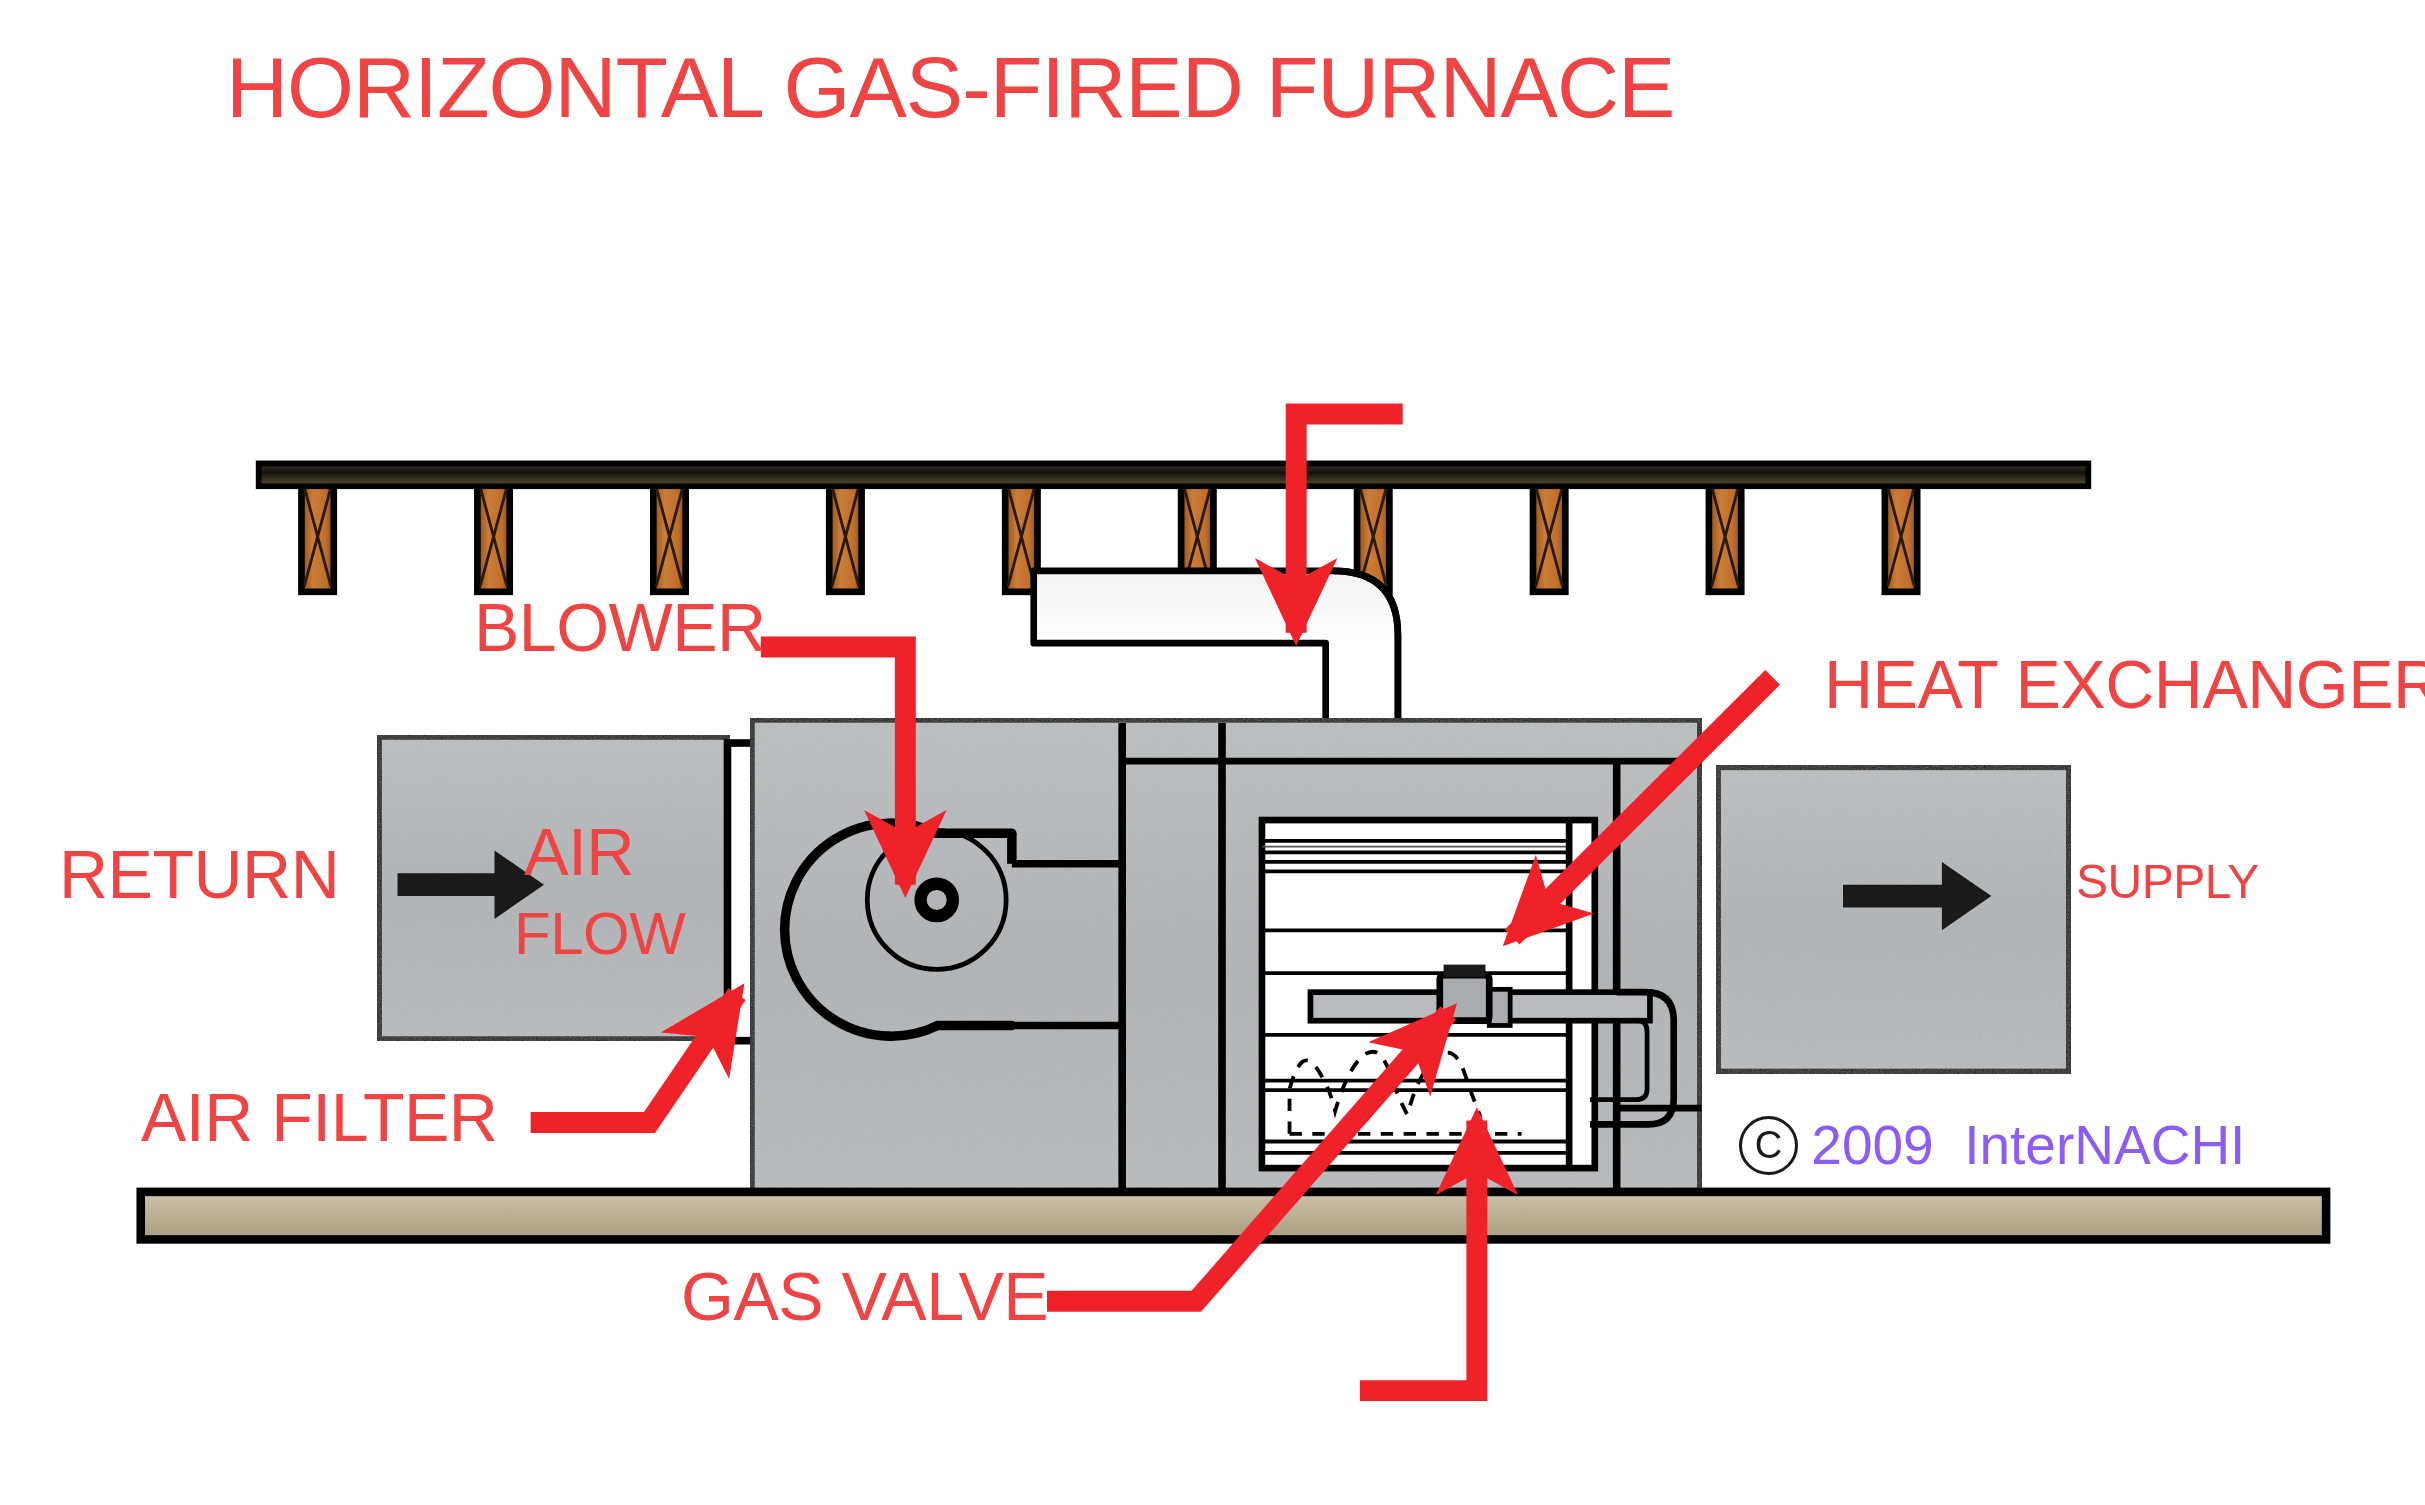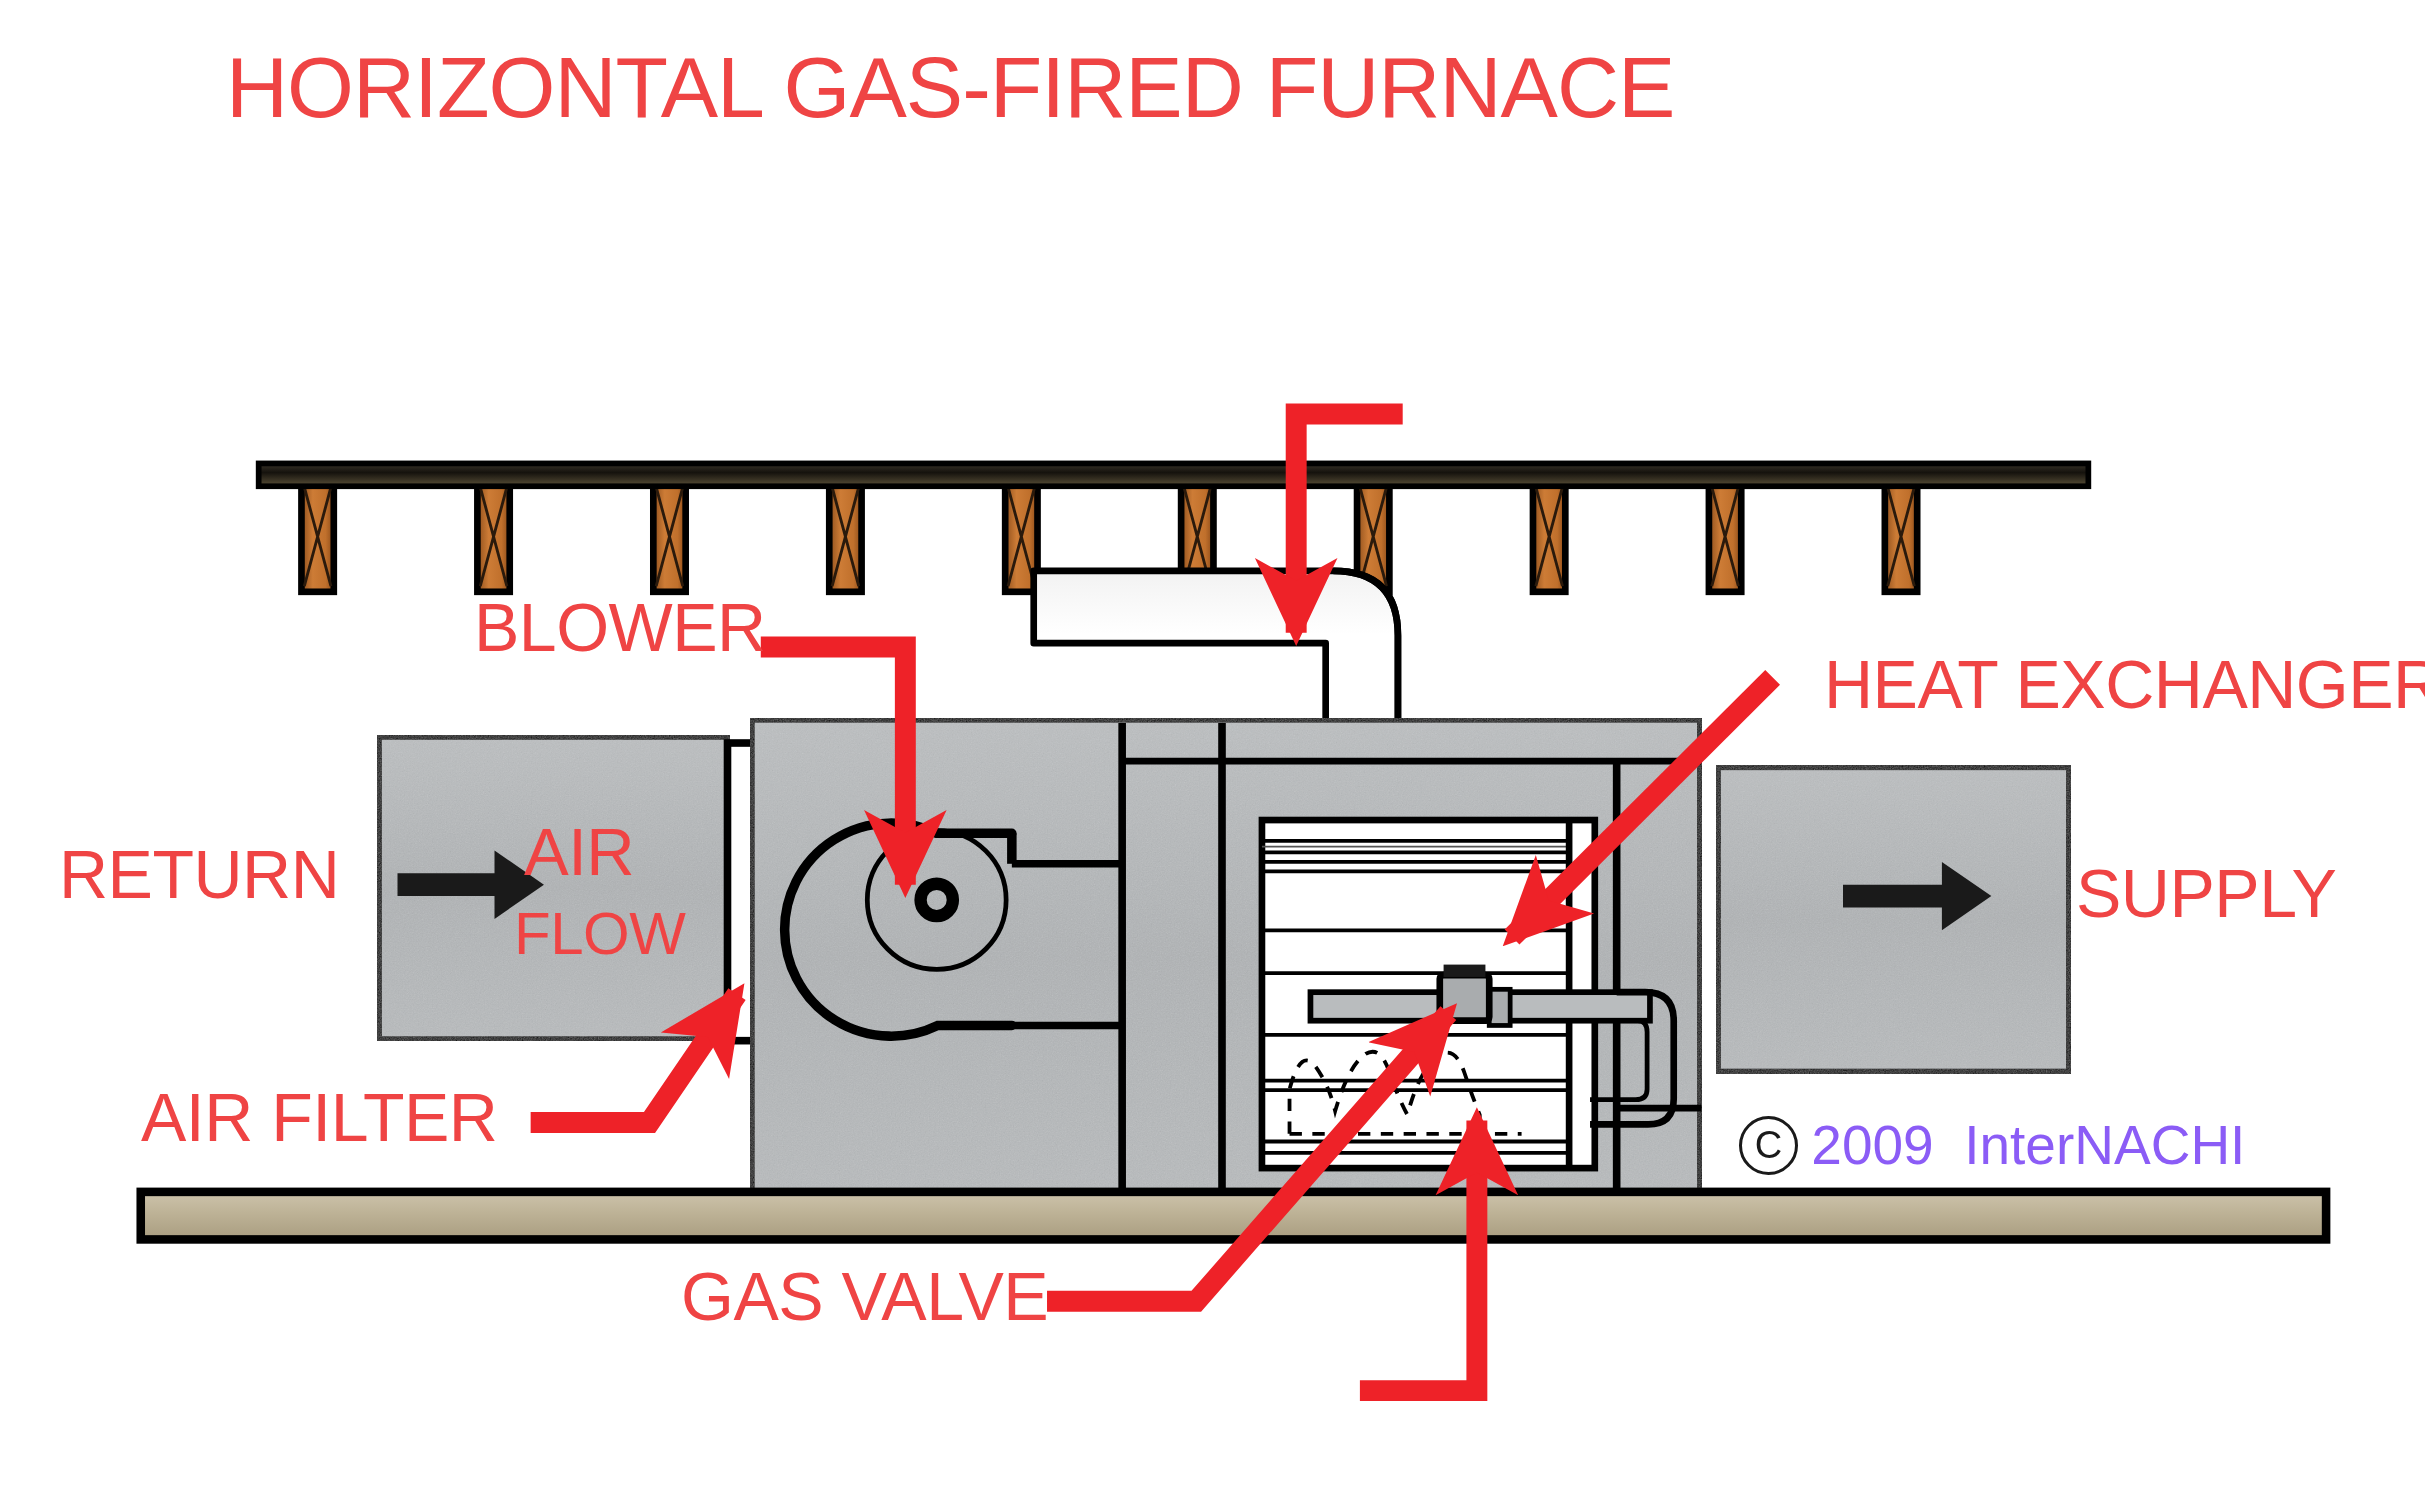--- a/index.html
+++ b/index.html
@@ -183,21 +183,21 @@
 
       <path d="M1101,1368 L1258,1368 L1523,1065" marker-end="url(#ar)"></path>
 
       <path d="M1430,1462 L1553,1462 L1553,1178" marker-end="url(#ar)"></path>
     </g>
   </svg>
 
   <div class="lbl" style="left:474px;top:588px;font-size:68px;">BLOWER</div>
   <div class="lbl" style="left:1796px;top:645px;font-size:68px;margin-left:28px;">HEAT EXCHANGER</div>
   <div class="lbl" style="left:59px;top:835px;font-size:68px;">RETURN</div>
-  <div class="lbl" style="left:2076px;top:854px;font-size:68px;">SUPPLY</div>
+  <div class="lbl" style="left:2076px;top:854px;font-size:48px;">SUPPLY</div>
   <div class="lbl" style="left:141px;top:1078px;font-size:68px;">AIR FILTER</div>
   <div class="lbl" style="left:681px;top:1257px;font-size:68px;text-align:right;">GAS VALVE</div>
 
   <div class="lbl" style="left:524px;top:813px;font-size:67px;">AIR</div>
   <div class="lbl" style="left:514px;top:899px;font-size:60px;">FLOW</div>
 
   <div style="position:absolute;left:1739px;top:1113px;display:flex;align-items:center;gap:13.3px;">
     <span style="display:inline-flex;align-items:center;justify-content:center;width:53px;height:53px;
                  border:3.8px solid #1a1a1a;border-radius:50%;font-size:38px;color:#1a1a1a;
                  font-family:'Liberation Sans',sans-serif;line-height:1;">C</span>

